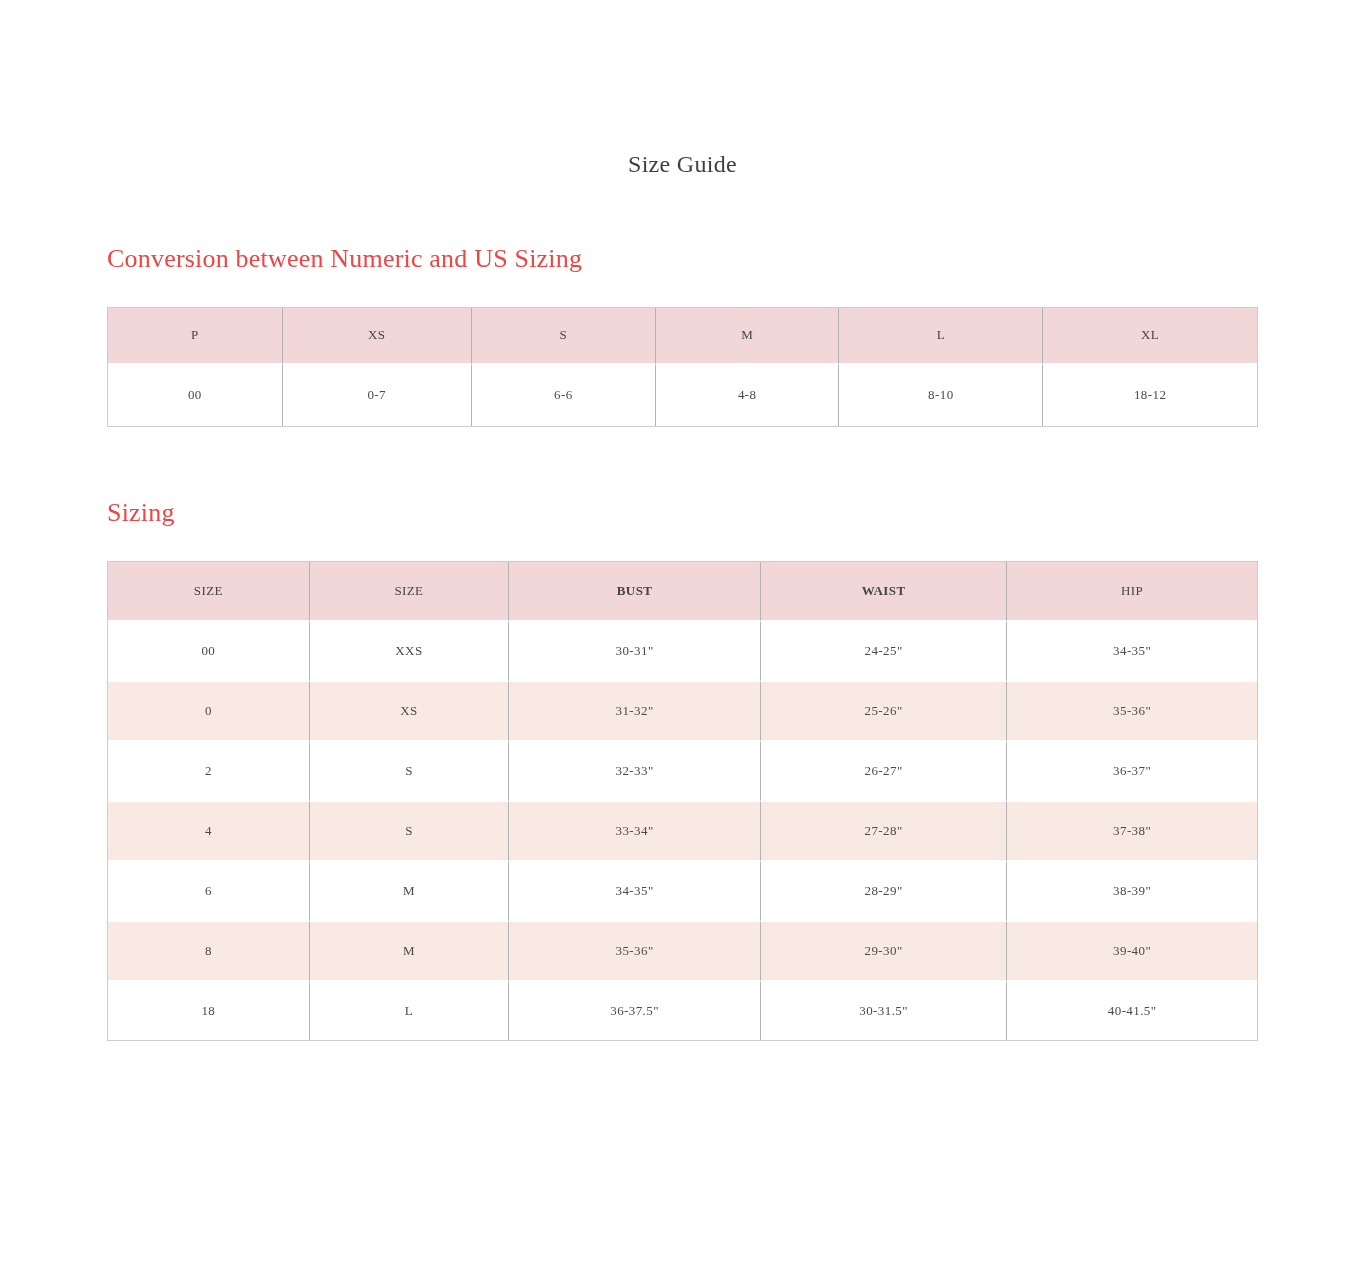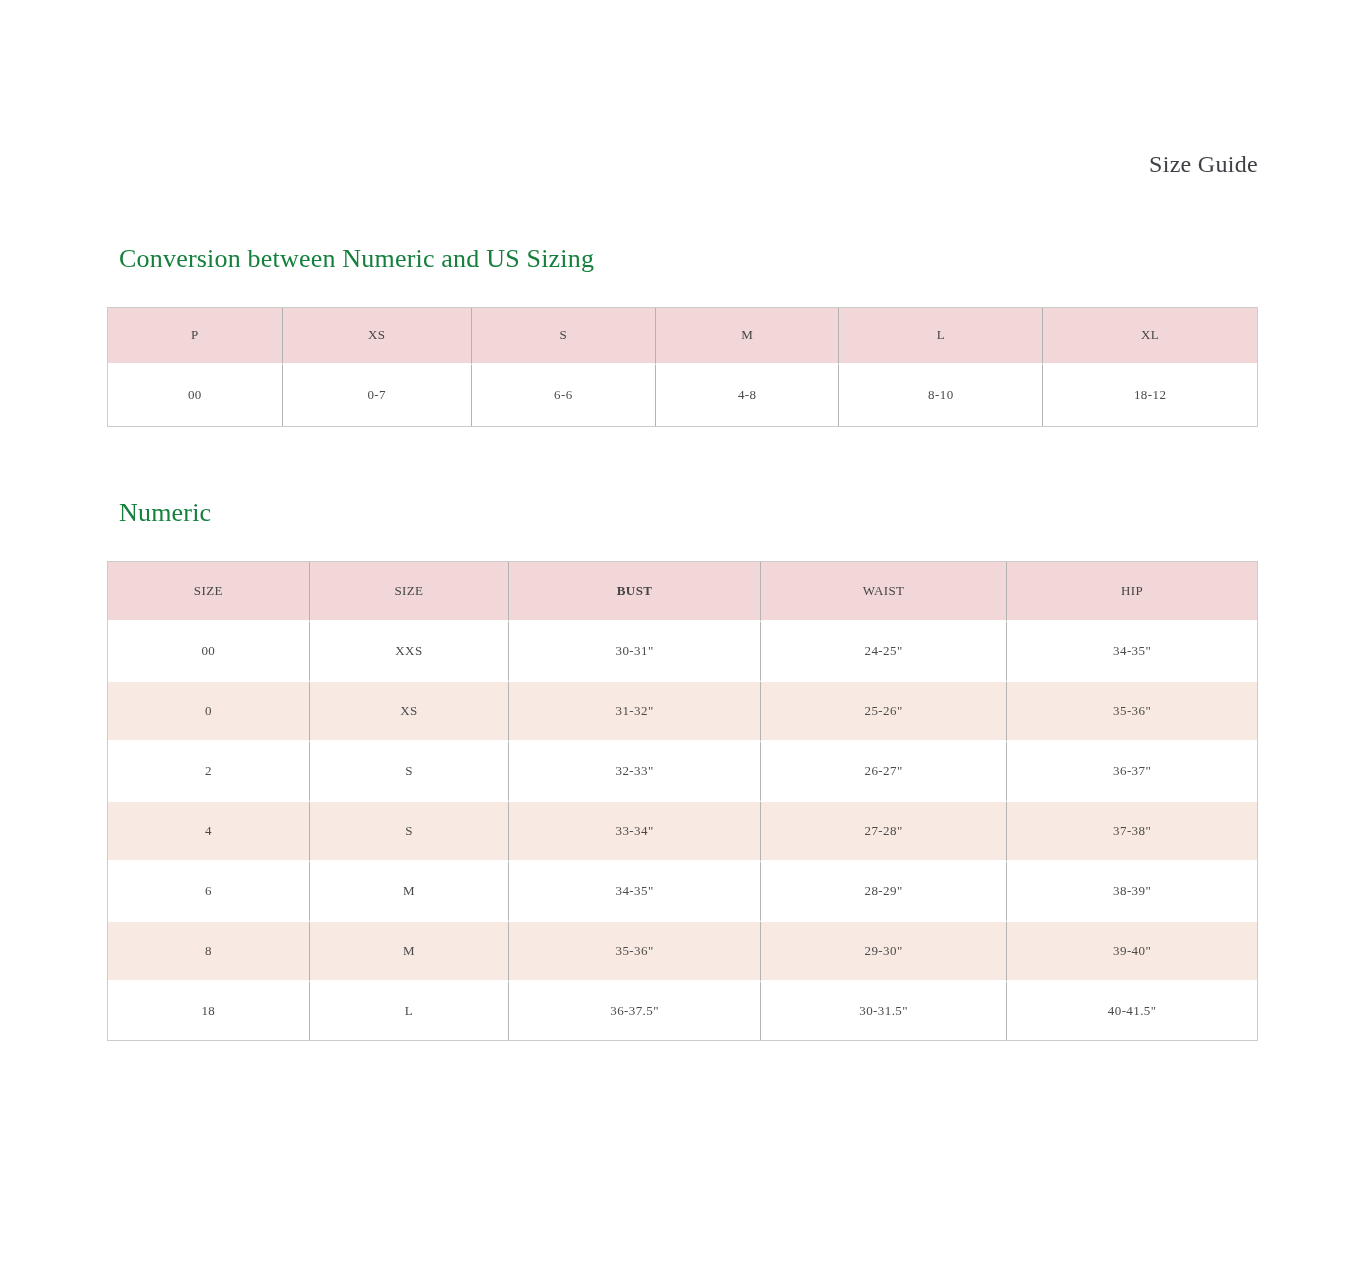--- a/index.html
+++ b/index.html
@@ -15,31 +15,31 @@
     margin: 0 auto;
     background: #ffffff;
     box-sizing: border-box;
     padding: 150px 107px 113px 107px;
   }
   .page-title {
     margin: 0;
     font-size: 24px;
     font-weight: 400;
     line-height: 1.2;
-    text-align: right;
+    text-align: center;
     color: #3d4045;
     letter-spacing: 0.3px;
   }
   .section-heading {
-    margin: 12px;
+    margin: 0;
     font-size: 26px;
     font-weight: 400;
     line-height: 1.2;
     text-align: left;
-    color: #15803d;
+    color: #ef4444;
     letter-spacing: 0.2px;
   }
   .heading-conversion { margin-top: 64px; }
   .heading-dresses    { margin-top: 70px; }
 
   table.size-table {
     width: 100%;
     margin-top: 33px;
     border-collapse: separate;
     border-spacing: 0;
@@ -78,21 +78,21 @@
   table.t-conversion th:nth-child(4) { width: 15.9%; }
   table.t-conversion th:nth-child(5) { width: 17.8%; }
   table.t-conversion th:nth-child(6) { width: 18.8%; }
 
   
   table.t-dresses th { height: 58px; }
   table.t-dresses td { height: 58px; }
   table.t-dresses th:nth-child(1) { width: 17.4%; }
   table.t-dresses th:nth-child(2) { width: 17.2%; }
   table.t-dresses th:nth-child(3) { width: 22.0%; font-weight: bold; }
-  table.t-dresses th:nth-child(4) { width: 21.5%; }
+  table.t-dresses th:nth-child(4) { width: 21.5%; font-weight: bold; }
   table.t-dresses th:nth-child(5) { width: 21.9%; }
 </style>
 </head>
 <body>
 
 <div class="page">
 
   <h1 class="page-title">Size Guide</h1>
 
   <h2 class="section-heading heading-conversion">Conversion between Numeric and US Sizing</h2>
@@ -113,21 +113,21 @@
           <td>00</td>
           <td>0-7</td>
           <td>6-6</td>
           <td>4-8</td>
           <td>8-10</td>
           <td>18-12</td>
         </tr>
       </tbody>
     </table>
 
-  <h2 class="section-heading heading-dresses">Numeric</h2>
+  <h2 class="section-heading heading-dresses">Sizing</h2>
 
   <table class="size-table t-dresses">
       <thead>
         <tr>
           <th>SIZE</th>
           <th>SIZE</th>
           <th>BUST</th>
           <th>WAIST</th>
           <th>HIP</th>
         </tr>

